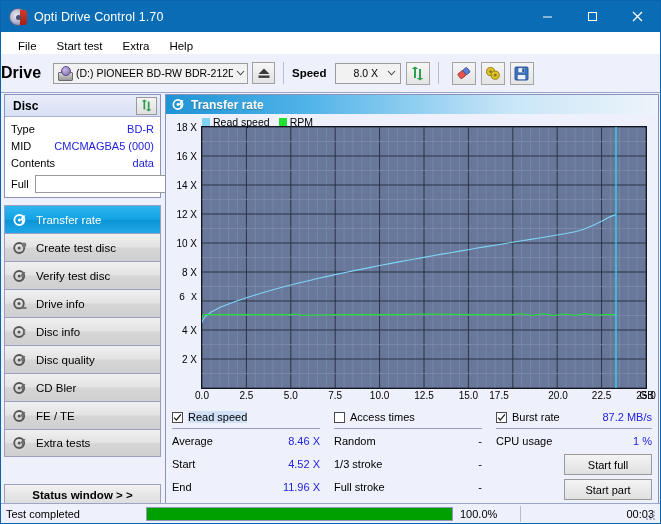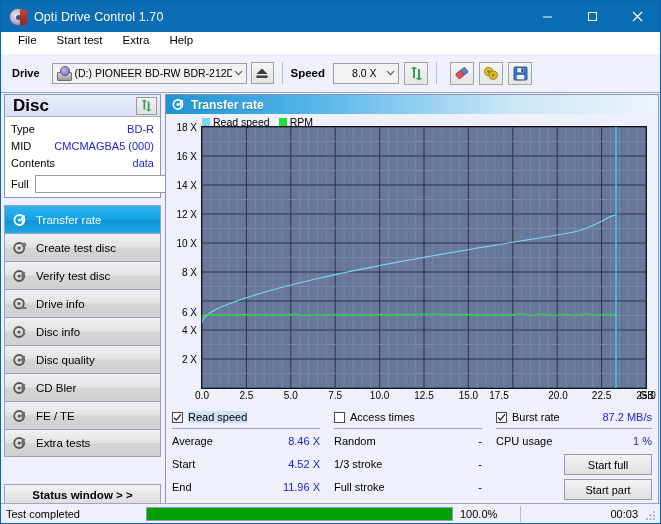--- a/index.html
+++ b/index.html
@@ -58,37 +58,37 @@
     flex: 0 0 auto;
   }
   #win-ctrls { margin-left: auto; display: flex; height: 31px; }
   .wbtn svg { display: block; }
 
   
   #menubar {
     position: absolute; left: 0; top: 31px;
     width: 659px; height: 22px;
     background: #ffffff;
-    display: flex; align-items: flex-start;
+    display: flex; align-items: flex-end;
     padding-left: 8px;
   }
   .menu-item {
     font-size: 11.5px; color: #000;
     padding: 2px 9px; margin-right: 2px; white-space: nowrap;
   }
 
   
   #drivebar {
     position: absolute; left: 0; top: 53px;
     width: 659px; height: 39px;
     background: #eef0fb;
     border-bottom: 1px solid #9ba4c9;
     display: flex; align-items: center;
   }
-  #drive-label { font-size: 11px; font-weight: bold; color:#000; margin-left: 11px; margin-right: 12px; text-align: right; }
+  #drive-label { font-size: 16px; font-weight: bold; color:#000; margin-right: 12px; text-align: right; }
   #drive-combo {
     width: 195px; height: 21px;
     background: #f2f2f2;
     border: 1px solid #9c9c9c;
     display: flex; align-items: center;
     font-size: 10.5px; color: #000;
     padding-left: 3px;
     position: relative;
   }
   #drive-combo .micon {
@@ -139,21 +139,21 @@
   }
   #disc-panel {
     width: 157px; background: #ffffff;
     border: 1px solid #8a93bb;
   }
   #disc-header {
     height: 22px; background: linear-gradient(180deg,#e9edfa,#d8e0f3);
     border-bottom: 1px solid #a9b2d2;
     display:flex; align-items:center; padding: 0 3px;
   }
-  #disc-header .t { font-size: 17px; font-weight: bold; color:#000; margin-left:5px; }
+  #disc-header .t { font-size: 12px; font-weight: bold; color:#000; margin-left:5px; }
   #disc-refresh {
     margin-left:auto; width:21px;height:18px;
     background: linear-gradient(180deg,#f4f4f4,#e0e0e0);
     border:1px solid #9a9a9a;
     display:flex;align-items:center;justify-content:center;
   }
   .disc-row {
     display:flex; align-items:center; height:17px;
     padding: 0 6px; font-size: 11px;
   }
@@ -284,21 +284,21 @@
   }
   #sb-text { font-size:11px;color:#000; margin-left:5px; width:140px; }
   #sb-prog {
     width:307px; height:14px; background:#ffffff;
     border:1px solid #8f98bb;
     position:relative; overflow:hidden;
   }
   #sb-fill { position:absolute;left:0;top:0;bottom:0; background:#00a000; }
   #sb-pct { font-size:11px;color:#000; margin-left:7px; width:60px; }
   #sb-sep { width:1px;height:16px;background:#b6bcd4; }
-  #sb-time { font-size:11px;color:#000; margin-left:auto; margin-right:22px; }
+  #sb-time { font-size:11px;color:#000; margin-left:auto; margin-right:6px; }
   #sb-grip { position:absolute; right:3px; bottom:2px; width:12px;height:12px; }
 </style>
 </head>
 <body>
 
 <div id="app">
 
   <div id="titlebar">
     <div id="app-icon"></div>
     <div id="title-text">Opti Drive Control 1.70</div>
@@ -539,21 +539,21 @@
       <span class="lg-sw" id="lg0" style="background: rgb(127, 212, 245);"></span>
       <span style="margin-right:9px;">Read speed</span>
       <span class="lg-sw" id="lg1" style="background: rgb(34, 224, 51);"></span>
       <span>RPM</span>
     </div>
 
     <div id="plot-wrap">
       <div id="ylabels">
           <div class="ylab" style="top: 245px;">2 X</div>
           <div class="ylab" style="top: 216px;">4 X</div>
-          <div class="ylab" style="top: 198px;">6 X</div>
+          <div class="ylab" style="top: 183px; font-family: Liberation Mono, monospace;">6 X</div>
           <div class="ylab" style="top: 158px;">8 X</div>
           <div class="ylab" style="top: 129px;">10 X</div>
           <div class="ylab" style="top: 100px;">12 X</div>
           <div class="ylab" style="top: 71px;">14 X</div>
           <div class="ylab" style="top: 42px;">16 X</div>
           <div class="ylab" style="top: 13px;">18 X</div>
         </div>
       <div id="plot">
         <svg id="plotsvg" width="444" height="261" viewBox="0 0 444 261" preserveAspectRatio="none">
             <line x1="0" y1="0" x2="0" y2="261" stroke="#2b3242" stroke-width="1"></line>

